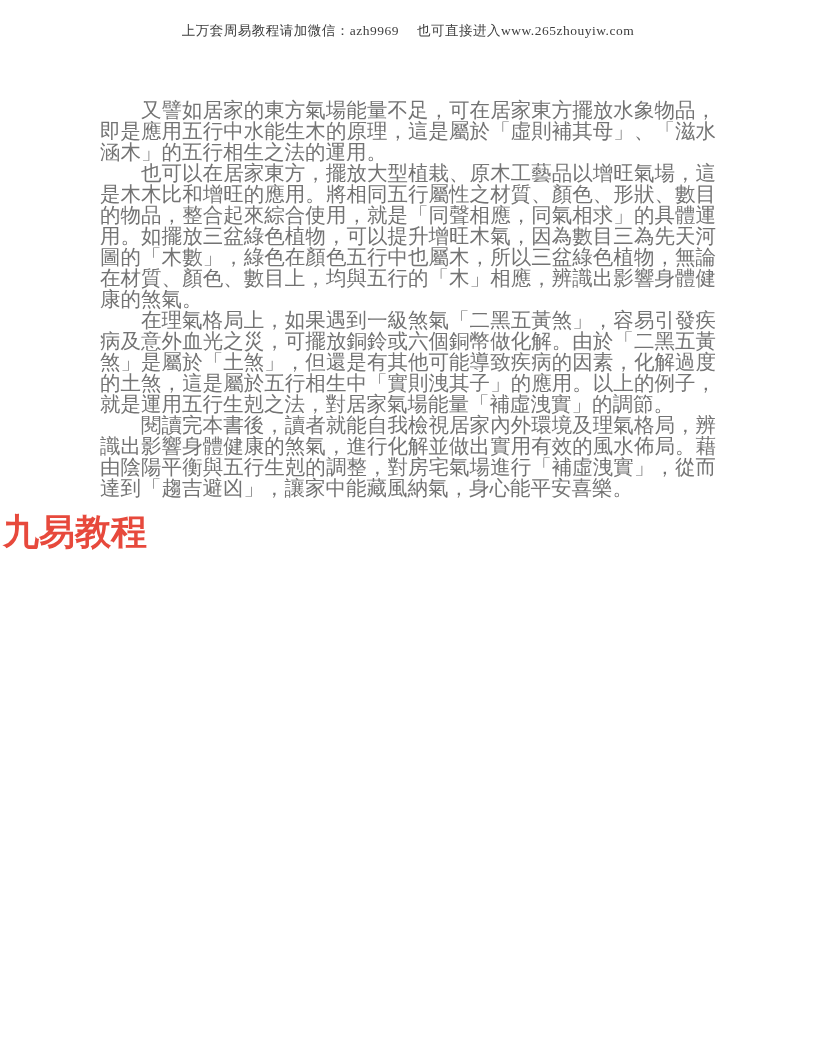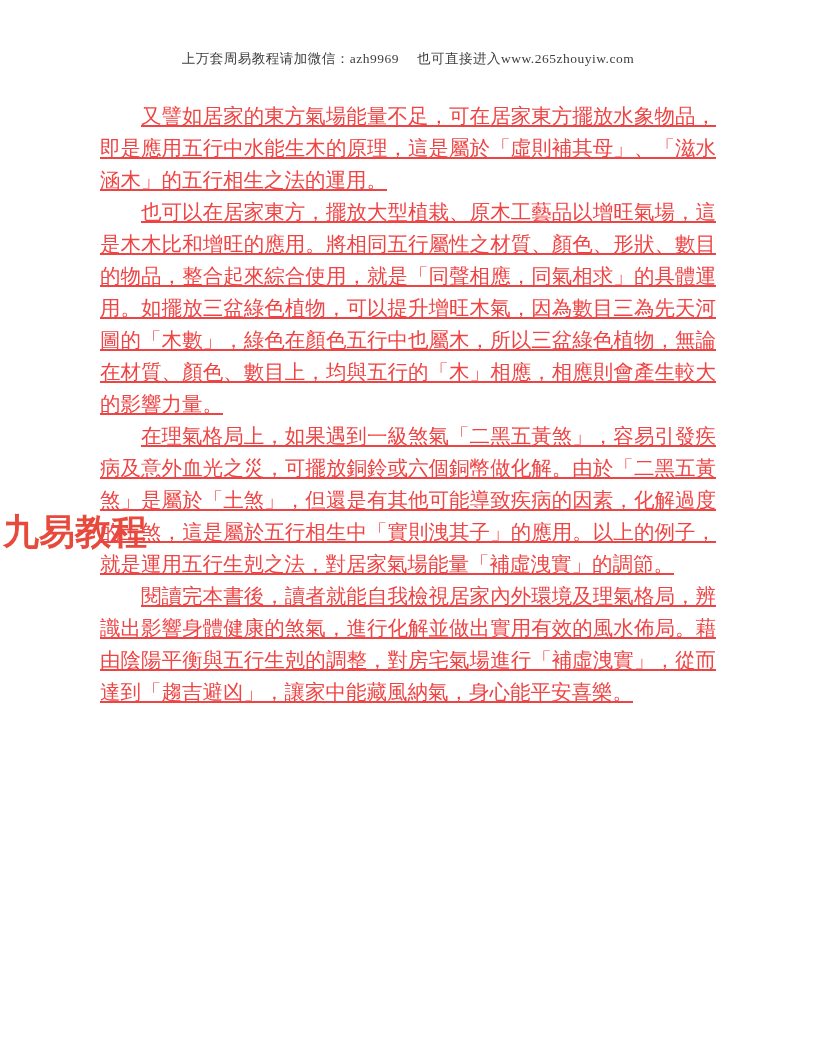--- a/index.html
+++ b/index.html
@@ -18,32 +18,30 @@
     top: 22px;
     left: 0;
     width: 100%;
     text-align: center;
     font-size: 13.5px;
     line-height: 18px;
     color: #3d3d3d;
     white-space: pre;
     font-family: "Liberation Serif", "DejaVu Serif", serif;
     letter-spacing: 0.5px;
-    margin-top: 28px;
   }
   .body-text {
     position: absolute;
     top: 100px;
     left: 100px;
     width: 616px;
     font-size: 20.5px;
-    line-height: 32px;
-    color: #ef4444;
+    line-height: 21px;
+    color: #737373;
     text-align: justify;
-    text-decoration: underline;
   }
   .body-text p {
     margin: 0;
     text-indent: 2em;
     text-align: justify;
   }
   .watermark {
     position: absolute;
     top: 512px;
     left: 3px;
@@ -59,18 +57,18 @@
 <body>
 
 <div class="page">
 
   <div class="header-note" style="color: rgb(61, 61, 61);">上万套周易教程请加微信：azh9969 　也可直接进入www.265zhouyiw.com</div>
 
   <div class="watermark" style="color: rgb(231, 73, 60);">九易教程</div>
 
   <div class="body-text">
     <p>又譬如居家的東方氣場能量不足，可在居家東方擺放水象物品，即是應用五行中水能生木的原理，這是屬於「虛則補其母」、「滋水涵木」的五行相生之法的運用。</p>
-    <p>也可以在居家東方，擺放大型植栽、原木工藝品以增旺氣場，這是木木比和增旺的應用。將相同五行屬性之材質、顏色、形狀、數目的物品，整合起來綜合使用，就是「同聲相應，同氣相求」的具體運用。如擺放三盆綠色植物，可以提升增旺木氣，因為數目三為先天河圖的「木數」，綠色在顏色五行中也屬木，所以三盆綠色植物，無論在材質、顏色、數目上，均與五行的「木」相應，相應則會產生較大的影響力量。</p>
+    <p>也可以在居家東方，擺放大型植栽、原木工藝品以增旺氣場，這是木木比和增旺的應用。將相同五行屬性之材質、顏色、形狀、數目的物品，整合起來綜合使用，就是「同聲相應，同氣相求」的具體運用。如擺放三盆綠色植物，可以提升增旺木氣，因為數目三為先天河圖的「木數」，綠色在顏色五行中也屬木，所以三盆綠色植物，無論在材質、顏色、數目上，均與五行的「木」相應，辨識出影響身體健康的煞氣。</p>
     <p>在理氣格局上，如果遇到一級煞氣「二黑五黃煞」，容易引發疾病及意外血光之災，可擺放銅鈴或六個銅幣做化解。由於「二黑五黃煞」是屬於「土煞」，但還是有其他可能導致疾病的因素，化解過度的土煞，這是屬於五行相生中「實則洩其子」的應用。以上的例子，就是運用五行生剋之法，對居家氣場能量「補虛洩實」的調節。</p>
     <p>閱讀完本書後，讀者就能自我檢視居家內外環境及理氣格局，辨識出影響身體健康的煞氣，進行化解並做出實用有效的風水佈局。藉由陰陽平衡與五行生剋的調整，對房宅氣場進行「補虛洩實」，從而達到「趨吉避凶」，讓家中能藏風納氣，身心能平安喜樂。</p>
   </div>
 
 </div>
 
 </body></html>

